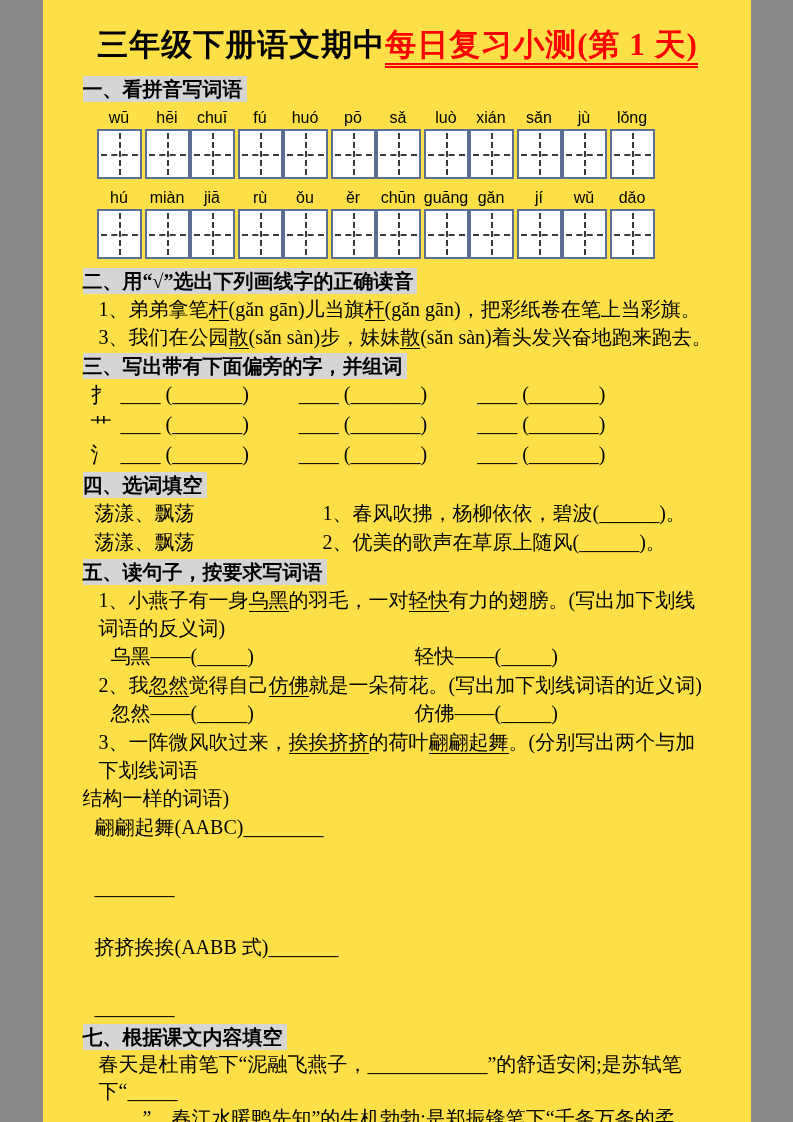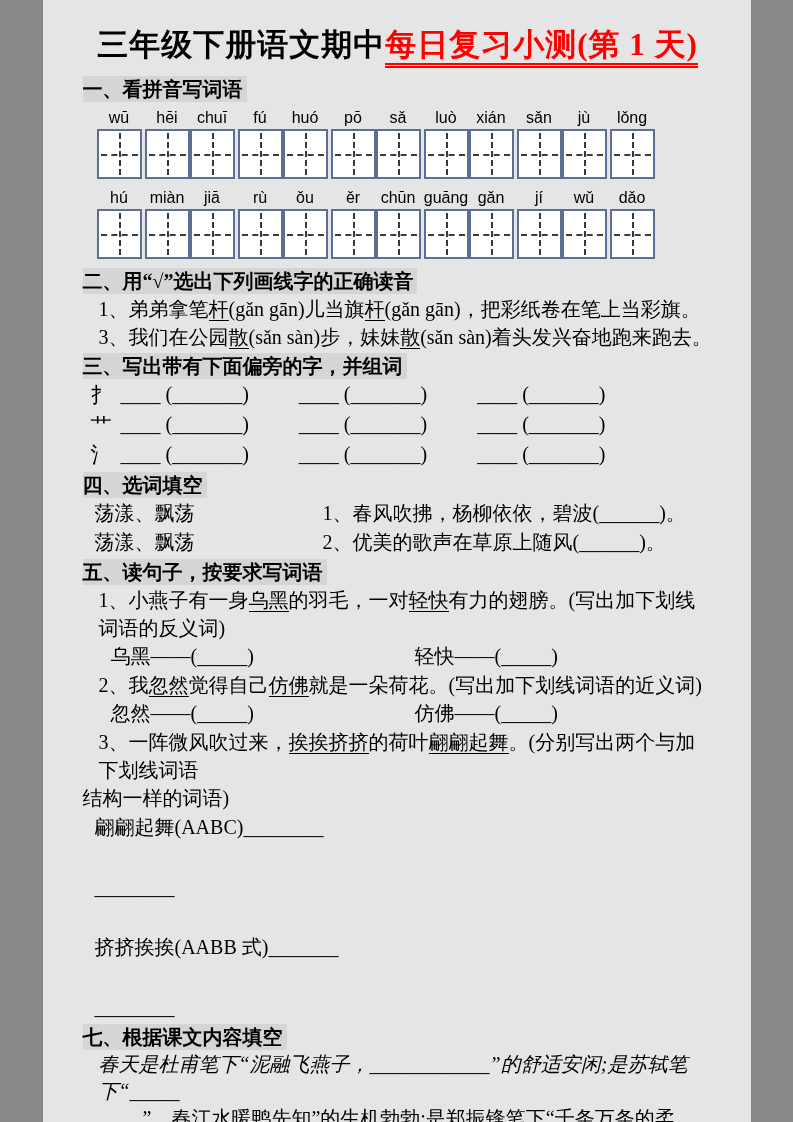--- a/index.html
+++ b/index.html
@@ -1,18 +1,18 @@
 <!DOCTYPE html>
 <html><head>
 <meta charset="utf-8">
 <style>
   * { margin:0; padding:0; box-sizing:border-box; }
   html,body { background:#888; }
   .page {
-    width:708px; height:1122px; margin:0 auto; background:#e5e5e5;
+    width:708px; height:1122px; margin:0 auto; background:#fde047;
     padding:24px 38px 0 40px; position:relative; overflow:hidden;
     font-family:"Liberation Serif","DejaVu Serif",serif; color:#000;
   }
   .title { text-align:center; font-size:31px; font-weight:bold; white-space:nowrap; margin-bottom:8px; letter-spacing:1px; }
   .title .red-part { color:#ff0000; border-bottom:5px double #ff0000; padding-bottom:1px; }
   .h { display:inline-block; background:#d5d5d5; font-weight:bold; font-size:20px; line-height:26px; padding-right:4px; margin:2px 0 1px; }
   .line { font-size:20px; line-height:28px; white-space:pre-wrap; }
   .indent { padding-left:16px; }
   .ul { border-bottom:1.5px solid #000; padding-bottom:0; }
   
@@ -227,18 +227,18 @@
       <span>翩翩起舞(AABC)________</span>
       <span>________</span>
       <span>挤挤挨挨(AABB 式)_______</span>
       <span>________</span>
     </div>
   </div>
 
 
   <div>
     <span class="h">七、根据课文内容填空</span>
-    <div class="line" style="line-height:27px; padding-left:16px;font-style:italic;">春天是杜甫笔下“泥融飞燕子，____________”的舒适安闲;是苏轼笔下“_____</div>
+    <div class="line" style="line-height:27px; padding-left:16px;">春天是杜甫笔下“泥融飞燕子，____________”的舒适安闲;是苏轼笔下“_____</div>
     <div class="line" style="line-height:27px;">______”，春江水暖鸭先知”的生机勃勃;是郑振锋笔下“千条万条的柔柳，红的</div>
     
   </div>
 
 </div>
 
 </body></html>

